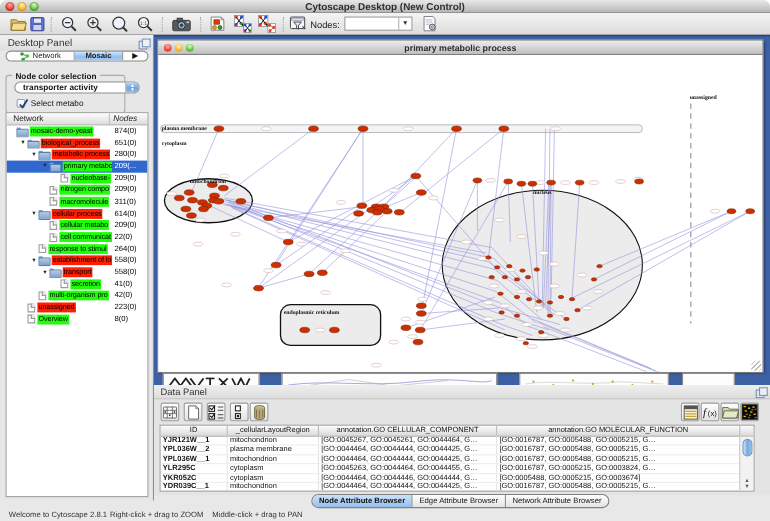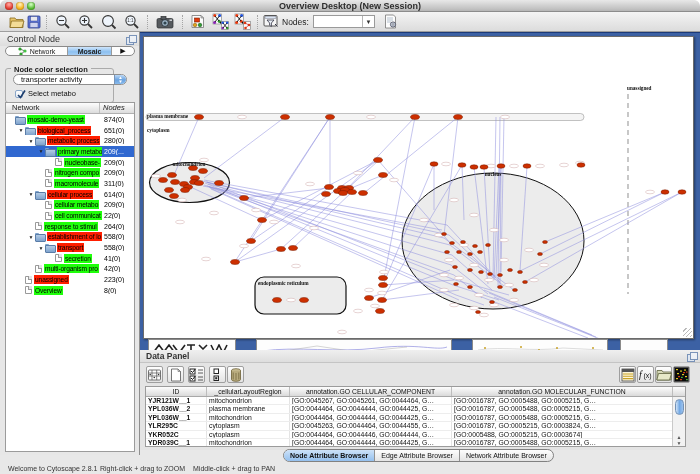--- a/index.html
+++ b/index.html
@@ -30,21 +30,21 @@
 .float-icon:after{content:"";position:absolute;left:3px;top:0;width:6px;height:6px;border:1px solid #5f7fae;background:#eef3fa;}
 #cp-tabs{position:absolute;left:5px;top:14px;width:130px;height:10px;background:#fdfdfd;border:1px solid #8a8a8a;border-radius:5px;display:flex;overflow:hidden;}
 .cp-tab{display:flex;align-items:center;justify-content:center;font-size:7px;color:#222;height:100%;}
 .cp-tab.network{flex:0 0 62px;border-right:1px solid #9a9a9a;}
 .cp-tab.mosaic{flex:0 0 44px;background:linear-gradient(#cfe5fb,#8cc0f0 60%,#a5cdf4);font-weight:bold;border-right:1px solid #9a9a9a;}
 .cp-tab.arrow{flex:1;font-size:7px;color:#111;}
 
 #cp-group{position:absolute;left:5px;top:36px;width:109px;height:35px;border:1px solid #ababab;border-radius:3px;}
 #cp-group-title{position:absolute;left:5px;top:-4px;background:#e7e7e7;font-size:7.5px;font-weight:bold;color:#1a1a1a;padding:0 3px;}
 #combo{position:absolute;left:7px;top:5px;width:114px;height:11px;background:#fff;border:1px solid #8f8f8f;border-radius:7px;display:flex;align-items:center;overflow:hidden;}
-#combo-value{flex:1;font-size:7.5px;color:#111;padding-left:7px;}
+#combo-value{flex:1;font-size:7.5px;color:#111;padding-left:7px;font-weight:bold;}
 #combo-cap{width:12px;height:100%;background:linear-gradient(#bcd9f7,#6ba3e0 55%,#8abbec);border-left:1px solid #7894b8;display:flex;flex-direction:column;align-items:center;justify-content:center;}
 #combo-cap span{font-size:4.5px;line-height:4px;color:#fff;}
 #cp-check-row{position:absolute;left:9px;top:20px;display:flex;align-items:center;}
 #checkbox{width:8px;height:8px;background:linear-gradient(#fdfdfd,#e8eef6);border:1px solid #8aa6c8;border-radius:2px;position:relative;}
 #checkbox svg{position:absolute;left:0;top:-2px;}
 #check-label{font-size:7.5px;color:#111;margin-left:5px;}
 
 #tree{position:absolute;left:5px;top:70px;width:130px;height:350px;background:#fff;border:1px solid #9b9b9b;overflow:hidden;}
 #tree-head{height:11px;background:linear-gradient(#fdfdfd,#dcdcdc);border-bottom:1px solid #b0b0b0;display:flex;font-size:7.5px;color:#222;}
 #tree-head .c1{flex:0 0 94px;padding-left:6px;border-right:1px solid #c0c0c0;}
@@ -73,21 +73,21 @@
 .tl2.red{left:5px;background:radial-gradient(circle at 50% 30%,#ff9d96 10%,#e33e32 65%,#b7271d);}
 .tl2.yellow{left:15px;background:radial-gradient(circle at 50% 30%,#ffe9a8 10%,#f5b31e 65%,#c78a12);}
 .tl2.green{left:25px;background:radial-gradient(circle at 50% 30%,#c6f7b2 10%,#57ba34 65%,#3d8d20);}
 #net-canvas{position:absolute;left:0;top:13px;width:549px;height:288px;background:#fff;}
 #resize-grip{position:absolute;right:1px;bottom:1px;width:9px;height:9px;background:
  repeating-linear-gradient(135deg,transparent 0,transparent 2px,#bbb 2px,#bbb 3px);}
 .strip{position:absolute;top:306px;height:11px;background:#fdfdfd;border:1px solid #8a8a8a;border-bottom:none;}
 
 #data-panel{position:absolute;left:140px;top:350px;width:560px;height:100px;background:#e4e4e4;}
 #dp-header{position:absolute;left:0;top:0;width:100%;height:13px;background:linear-gradient(#efefef,#dddddd);border-bottom:1px solid #c4c4c4;display:flex;align-items:center;}
-#dp-title{font-size:8.5px;color:#333;padding-left:6px;flex:1;font-weight:bold;}
+#dp-title{font-size:8.5px;color:#333;padding-left:6px;flex:1;}
 #dp-toolbar{position:absolute;left:0;top:13px;width:100%;height:23px;}
 .dbtn{position:absolute;top:3px;width:17px;height:17px;background:linear-gradient(#fefefe,#e3e3e3);border:1px solid #9f9f9f;border-radius:2px;display:flex;align-items:center;justify-content:center;}
 #dp-table{position:absolute;left:5px;top:36px;width:541px;height:61px;background:#fff;border:1px solid #9b9b9b;overflow:hidden;}
 #dp-thead{height:10px;display:flex;background:linear-gradient(#fdfdfd,#dadada);border-bottom:1px solid #a8a8a8;font-size:6.8px;color:#111;}
 #dp-thead div{text-align:center;overflow:hidden;white-space:nowrap;border-right:1px solid #bdbdbd;line-height:10px;}
 .drow{height:8.4px;display:flex;font-size:6.8px;color:#111;border-bottom:1px solid #ededed;}
 .drow div{overflow:hidden;white-space:nowrap;border-right:1px solid #e4e4e4;line-height:8.4px;padding-left:2px;}
 .drow .id{font-weight:bold;}
 #dp-scroll{position:absolute;right:0;top:10px;bottom:0;width:13px;background:#f2f2f2;border-left:1px solid #c9c9c9;}
 #dp-thumb{position:absolute;left:1.5px;top:2px;width:9px;height:16px;border-radius:5px;background:linear-gradient(90deg,#cfe3f8,#74a9e4 50%,#9cc2ee);border:1px solid #7492b6;}
@@ -103,21 +103,21 @@
 #status-pan{position:absolute;left:193px;top:2px;}
 </style>
 </head>
 <body>
 
 <div id="app">
   <div id="titlebar">
     <span class="tl red"></span>
     <span class="tl yellow"></span>
     <span class="tl green"></span>
-    <div id="win-title">Overview Desktop (New Session)</div>
+    <div id="win-title">Cytoscape Desktop (New Control)</div>
   </div>
   <div id="toolbar">
       <span class="tbtn" style="width: 17px;">
         <span style="display: flex;">
           <svg width="16" height="14" viewBox="0 0 16 14">
             <path d="M1 3 h5 l1 1.5 h7 v8 H1z" fill="#e8c56a" stroke="#8a6d1f" stroke-width="0.8"></path>
             <path d="M2.5 6 h12.5 l-2 6.5 H1z" fill="#f3dc96" stroke="#8a6d1f" stroke-width="0.8"></path>
           </svg>
         </span>
       </span>
@@ -251,21 +251,21 @@
             <path d="M4 4 h6 M4 6 h6 M4 8 h4" stroke="#9ab" stroke-width="0.7"></path>
             <circle cx="10" cy="10.5" r="2.6" fill="#cdd8e6" stroke="#445" stroke-width="0.8"></circle>
             <circle cx="10" cy="10.5" r="0.9" fill="#f0f0f0" stroke="#445" stroke-width="0.5"></circle>
           </svg>
         </span>
       </span>
     </div>
 
   <div id="control-panel">
     <div id="cp-header">
-      <span id="cp-title">Control Node</span>
+      <span id="cp-title">Desktop Panel</span>
       <span class="float-icon"></span>
     </div>
     <div id="cp-tabs">
       <div class="cp-tab network">
         <svg width="9" height="9" viewBox="0 0 9 9" style="margin-right:3px">
           <line x1="2" y1="2" x2="7" y2="4" stroke="#444" stroke-width="0.7"></line>
             <line x1="7" y1="4" x2="3" y2="7" stroke="#444" stroke-width="0.7"></line>
           <circle cx="2" cy="2" r="1.6" fill="#2ea02e"></circle>
             <circle cx="7" cy="4" r="1.6" fill="#45c245"></circle>
             <circle cx="3" cy="7" r="1.6" fill="#2ea02e"></circle>
@@ -453,20 +453,26 @@
               <span class="tlab green">Overview</span>
             </div>
             <span class="cnt">8(0)</span>
           </div>
         </div>
     </div>
   </div>
 
   <div id="desktop">
     <div id="iframe">
+      <div id="iframe-titlebar">
+        <span class="tl2 red"></span>
+        <span class="tl2 yellow"></span>
+        <span class="tl2 green"></span>
+        <div id="iframe-title">primary metabolic process</div>
+      </div>
       <svg id="net-canvas" viewBox="0 0 549 288">
           <rect x="2" y="63.5" width="438" height="7" rx="3.5" fill="#f4f4f4" stroke="#9a9a9a" stroke-width="0.6"></rect>
           <ellipse cx="45.5" cy="132.5" rx="40" ry="20" fill="#ececec" stroke="#111" stroke-width="1.2"></ellipse>
           <ellipse cx="349" cy="191" rx="91" ry="68" fill="#ececec" stroke="#111" stroke-width="1"></ellipse>
           <rect x="111" y="227" width="91" height="37" rx="9" fill="#ececec" stroke="#111" stroke-width="1.2"></rect>
           <line x1="484" y1="44" x2="484" y2="244" stroke="#9a9a9a" stroke-width="1.1" stroke-dasharray="5,4"></line>
           <g stroke="#8e8ede" stroke-width="0.8" stroke-opacity="0.65">
             <line x1="60" y1="130" x2="303" y2="175"></line>
             <line x1="62" y1="132" x2="305" y2="185"></line>
             <line x1="64" y1="134" x2="306" y2="195"></line>

